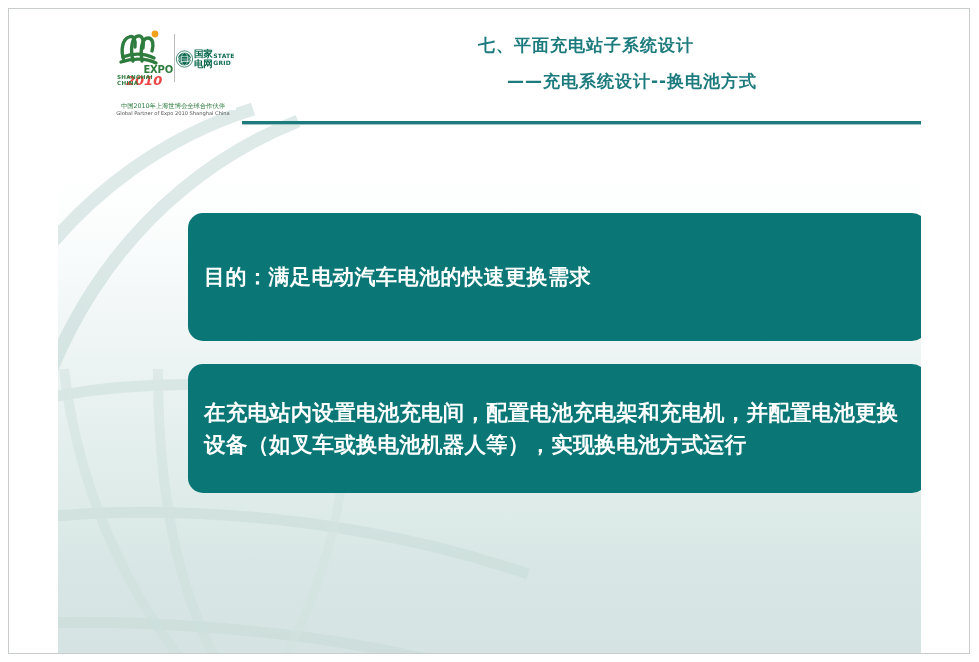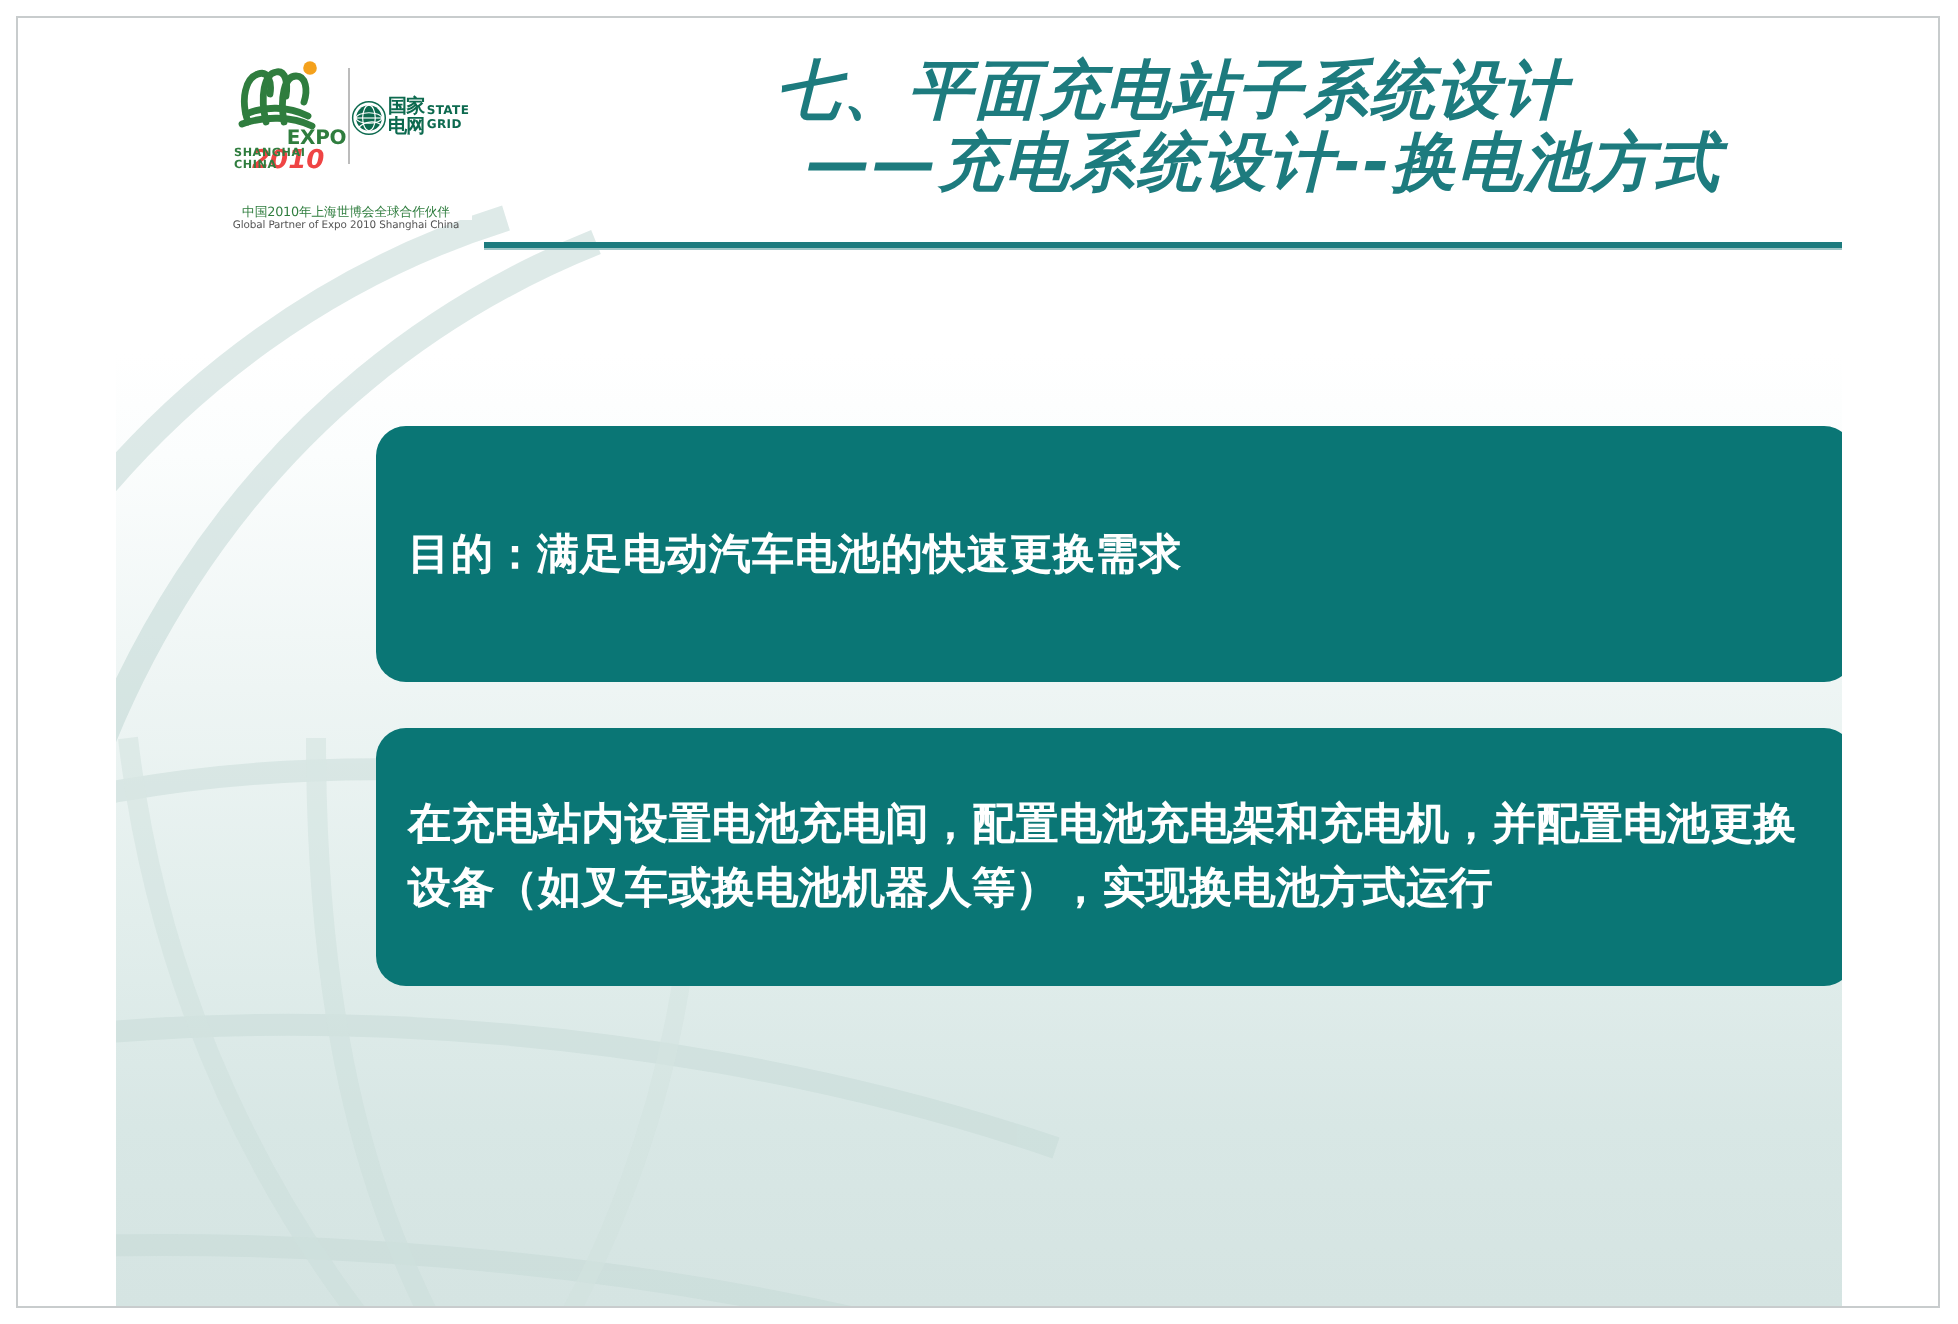--- a/index.html
+++ b/index.html
@@ -168,26 +168,25 @@
   #title-block {
     position: absolute;
     left: 184px;   
     top: 18px;
     width: 724px;
     text-align: center;
   }
   .title-line {
     color: #1d7b7e;
     font-weight: bold;
-    font-size: 32px;
+    font-size: 17px;
     line-height: 36px;
     letter-spacing: 1px;
     text-shadow: 1px 1px 0 rgba(255,255,255,0.75);
     white-space: nowrap;
-    font-style: italic;
   }
   #title-line-1 { text-align: center; padding-right: 36px; }
   #title-line-2 { padding-left: 56px; }
 
   #title-rule {
     position: absolute;
     left: 184px;
     top: 112px;   
     width: 724px;
     height: 3px;

